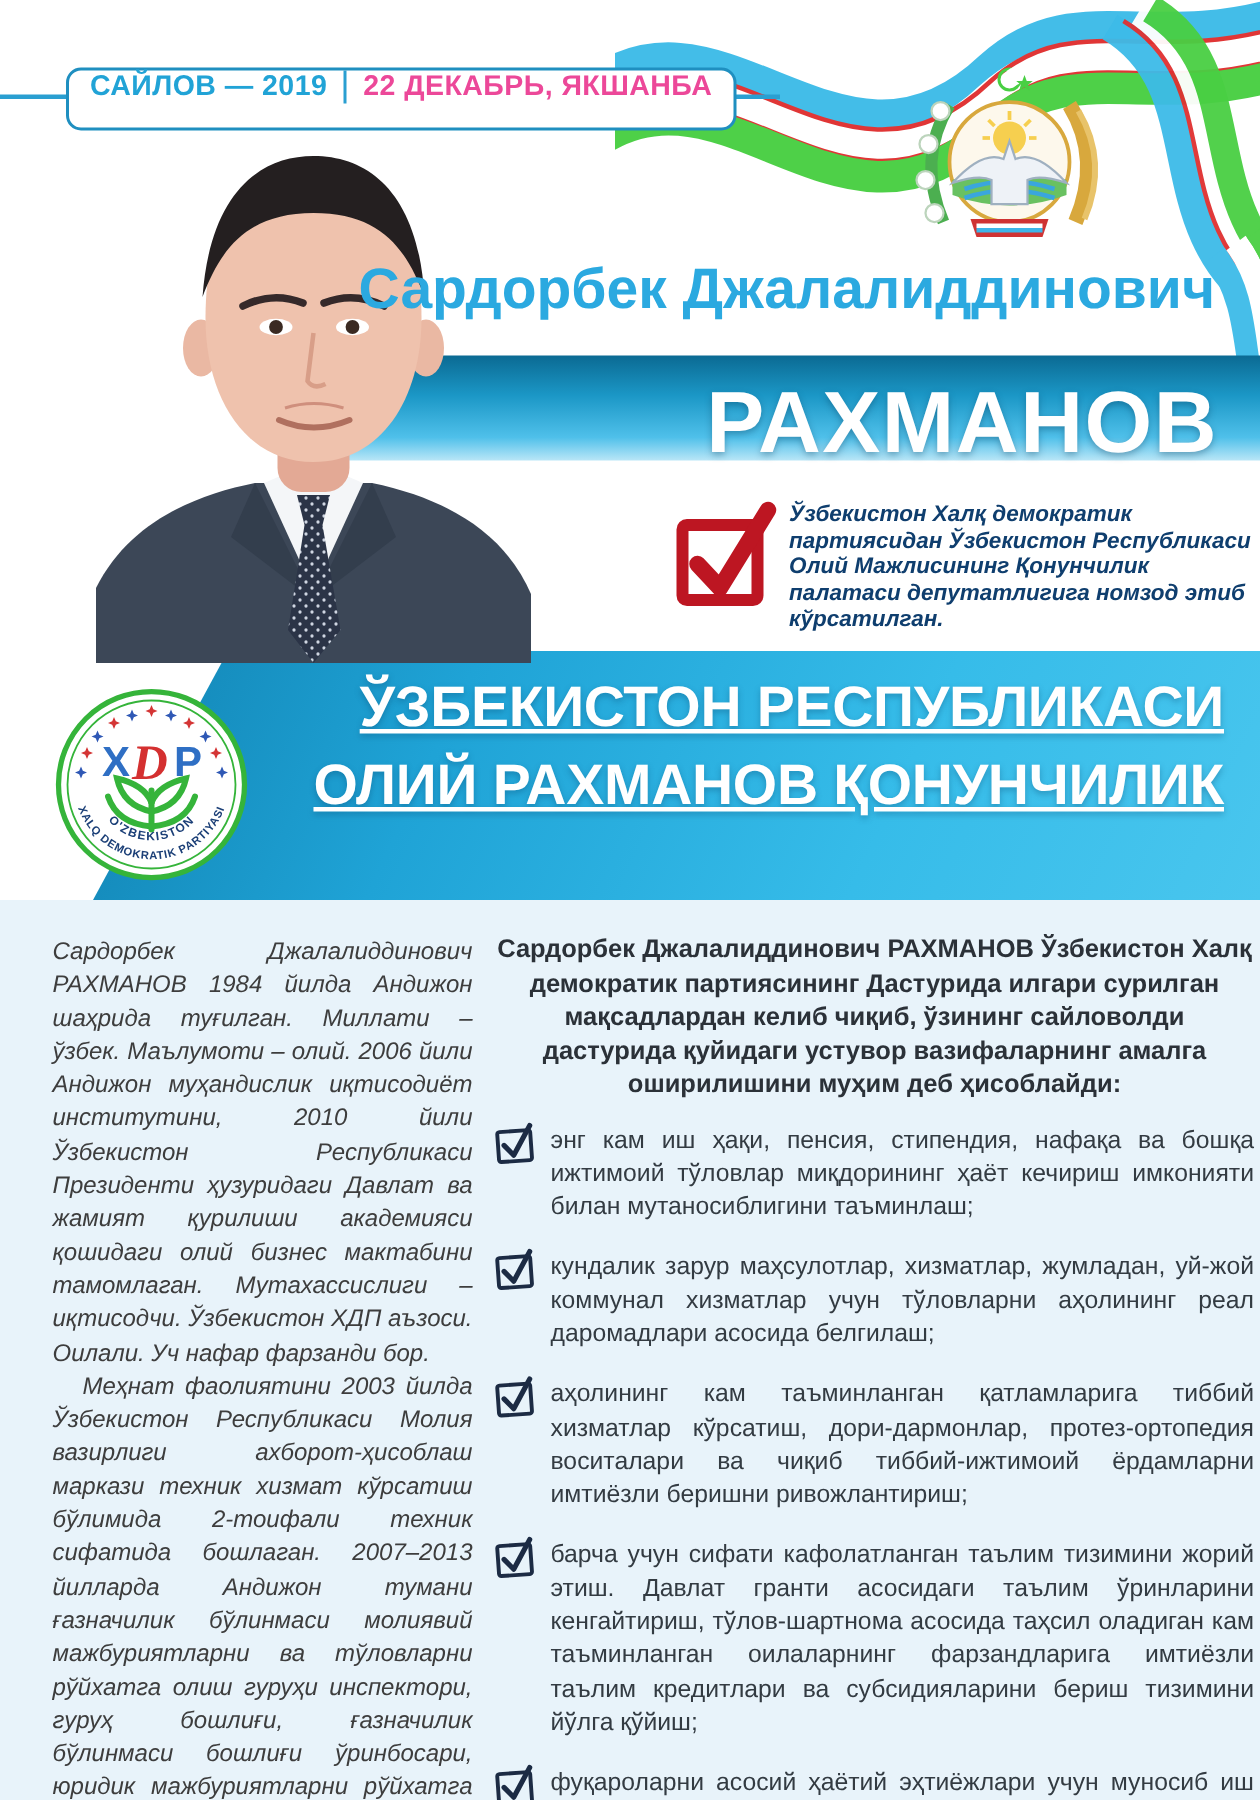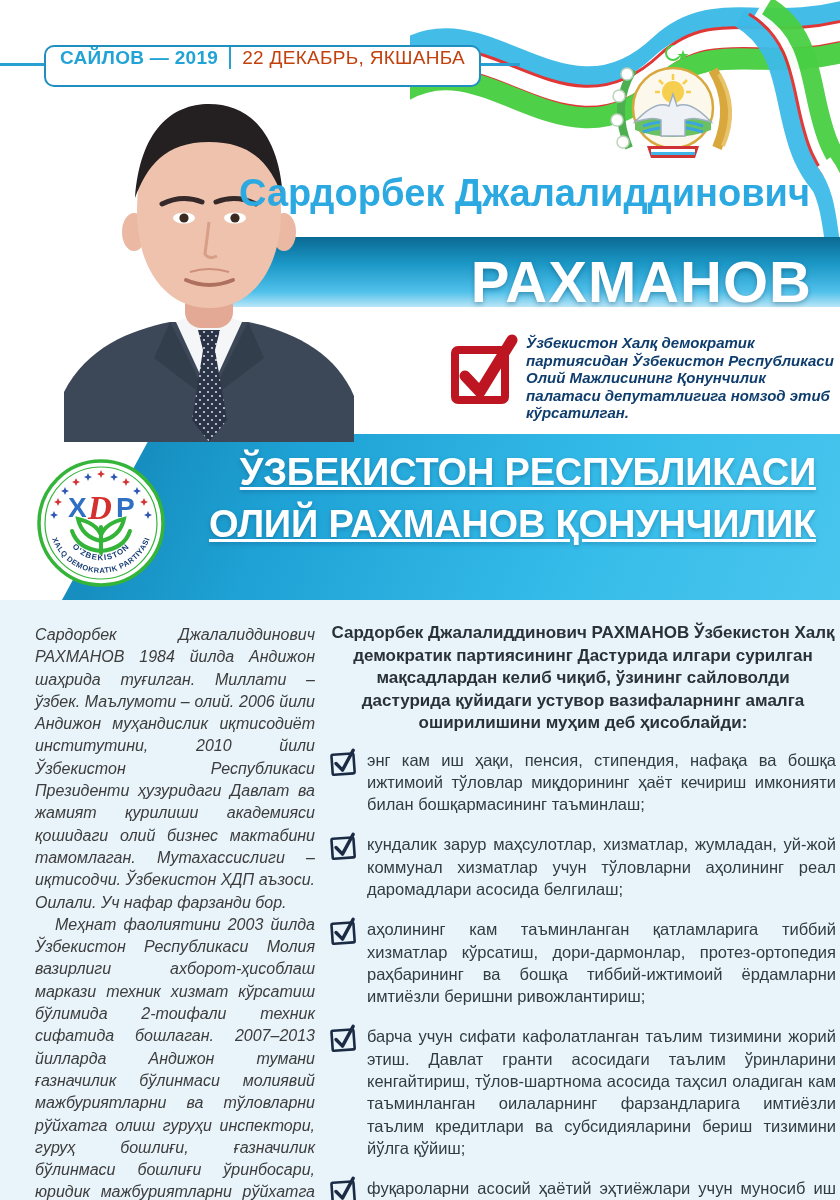--- a/index.html
+++ b/index.html
@@ -5,21 +5,21 @@
   html,body{margin:0;padding:0;background:#cfd6db;}
   .page{position:relative;width:840px;height:1200px;background:#ffffff;overflow:hidden;
         font-family:"Liberation Sans",sans-serif;margin:0 auto;}
 
   
   .top-line{position:absolute;left:0;top:63px;width:520px;height:2.5px;background:#2a9fd1;z-index:1;}
   .badge{position:absolute;left:44px;top:45px;height:38px;display:inline-flex;align-items:flex-start;
          gap:11px;padding:0 14px;background:#ffffff;border:2.5px solid #1f8fc0;border-radius:10px;z-index:2;}
   .badge .b-left{font-size:19px;font-weight:bold;color:#21a3d6;letter-spacing:.3px;white-space:nowrap;}
   .badge .b-div{width:2px;height:22px;background:#2a9fd1;}
-  .badge .b-right{font-size:19px;font-weight:normal;color:#c2410c;letter-spacing:.3px;white-space:nowrap;}
+  .badge .b-right{font-size:19px;font-weight:bold;color:#ec4899;letter-spacing:.3px;white-space:nowrap;}
 
   
   .flag-ribbon{position:absolute;right:0;top:0;width:430px;height:345px;z-index:0;}
 
   
   .photo{position:absolute;left:58px;top:90px;width:302px;height:352px;z-index:3;}
 
   
   .name-first{position:absolute;right:30px;top:172px;font-size:38px;font-weight:bold;color:#2ba9e0;
               white-space:nowrap;z-index:4;}
@@ -224,41 +224,41 @@
   <div class="program">
     <p class="intro">Сардорбек Джалалиддинович РАХМАНОВ Ўзбекистон Халқ демократик партиясининг Дастурида илгари сурилган мақсадлардан келиб чиқиб, ўзининг сайловолди дастурида қуйидаги устувор вазифаларнинг амалга оширилишини муҳим деб ҳисоблайди:</p>
 
     <div class="item">
       <svg class="cb" viewBox="0 0 28 26" overflow="visible">
         <g transform="rotate(-4 14 13)">
           <rect x="2" y="4" width="22" height="20" rx="1.5" fill="none" stroke="#1c2b44" stroke-width="2.6"></rect>
           <path d="M6 13 L12 20 L24 1" fill="none" stroke="#1c2b44" stroke-width="3.4" stroke-linecap="round" stroke-linejoin="round"></path>
         </g>
       </svg>
-      <p>энг кам иш ҳақи, пенсия, стипендия, нафақа ва бошқа ижтимоий тўловлар миқдорининг ҳаёт кечириш имконияти билан бошқармасининг таъминлаш;</p>
+      <p>энг кам иш ҳақи, пенсия, стипендия, нафақа ва бошқа ижтимоий тўловлар миқдорининг ҳаёт кечириш имконияти билан мутаносиблигини таъминлаш;</p>
     </div>
 
     <div class="item">
       <svg class="cb" viewBox="0 0 28 26" overflow="visible">
         <g transform="rotate(-4 14 13)">
           <rect x="2" y="4" width="22" height="20" rx="1.5" fill="none" stroke="#1c2b44" stroke-width="2.6"></rect>
           <path d="M6 13 L12 20 L24 1" fill="none" stroke="#1c2b44" stroke-width="3.4" stroke-linecap="round" stroke-linejoin="round"></path>
         </g>
       </svg>
       <p>кундалик зарур маҳсулотлар, хизматлар, жумладан, уй-жой коммунал хизматлар учун тўловларни аҳолининг реал даромадлари асосида белгилаш;</p>
     </div>
 
     <div class="item">
       <svg class="cb" viewBox="0 0 28 26" overflow="visible">
         <g transform="rotate(-4 14 13)">
           <rect x="2" y="4" width="22" height="20" rx="1.5" fill="none" stroke="#1c2b44" stroke-width="2.6"></rect>
           <path d="M6 13 L12 20 L24 1" fill="none" stroke="#1c2b44" stroke-width="3.4" stroke-linecap="round" stroke-linejoin="round"></path>
         </g>
       </svg>
-      <p>аҳолининг кам таъминланган қатламларига тиббий хизматлар кўрсатиш, дори-дармонлар, протез-ортопедия раҳбарининг ва бошқа тиббий-ижтимоий ёрдамларни имтиёзли беришни ривожлантириш;</p>
+      <p>аҳолининг кам таъминланган қатламларига тиббий хизматлар кўрсатиш, дори-дармонлар, протез-ортопедия воситалари ва чиқиб тиббий-ижтимоий ёрдамларни имтиёзли беришни ривожлантириш;</p>
     </div>
 
     <div class="item">
       <svg class="cb" viewBox="0 0 28 26" overflow="visible">
         <g transform="rotate(-4 14 13)">
           <rect x="2" y="4" width="22" height="20" rx="1.5" fill="none" stroke="#1c2b44" stroke-width="2.6"></rect>
           <path d="M6 13 L12 20 L24 1" fill="none" stroke="#1c2b44" stroke-width="3.4" stroke-linecap="round" stroke-linejoin="round"></path>
         </g>
       </svg>
       <p>барча учун сифати кафолатланган таълим тизимини жорий этиш. Давлат гранти асосидаги таълим ўринларини кенгайтириш, тўлов-шартнома асосида таҳсил оладиган кам таъминланган оилаларнинг фарзандларига имтиёзли таълим кредитлари ва субсидияларини бериш тизимини йўлга қўйиш;</p>

